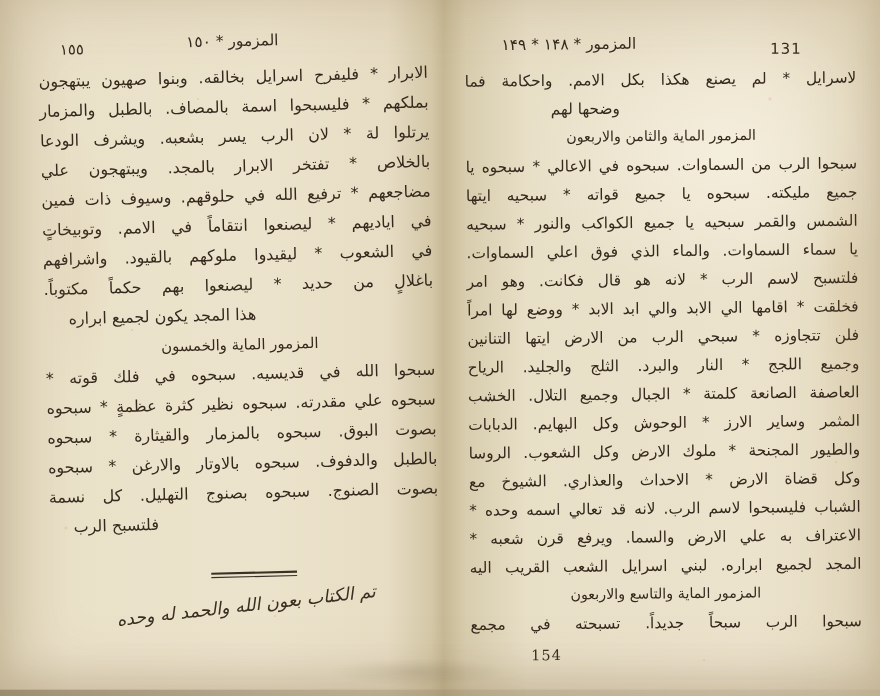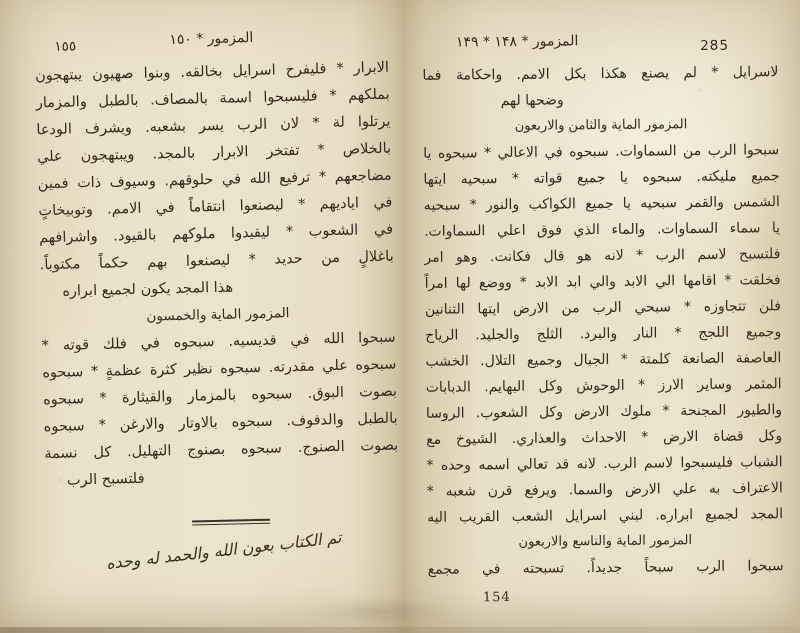--- a/index.html
+++ b/index.html
@@ -110,21 +110,21 @@
         <div class="ln ln-j">بالطبل والدفوف. سبحوه بالاوتار والارغن * سبحوه</div>
         <div class="ln ln-j">بصوت الصنوج. سبحوه بصنوج التهليل. كل نسمة</div>
         <div class="ln ln-l">فلتسبح الرب</div>
       </div>
     <div class="end-rule"></div>
     <div class="colophon">تم الكتاب بعون الله والحمد له وحده</div>
   </div>
 
   <div class="content content-right">
     <div class="pg-header">
-      <span class="pnum pnum-r">285</span>
+      <span class="pnum pnum-r">131</span>
       <span class="ptitle ptitle-r" dir="rtl">المزمور * ١۴٨ * ١۴٩</span>
     </div>
     <div class="lines-r">
 
     <div class="ln ln-j">لاسرايل * لم يصنع هكذا بكل الامم. واحكامة فما</div>
         <div class="ln ln-ri">وضحها لهم</div>
         <div class="ln ln-c">المزمور الماية والثامن والاربعون</div>
         <div class="ln ln-j">سبحوا الرب من السماوات. سبحوه في الاعالي * سبحوه يا</div>
         <div class="ln ln-j">جميع مليكته. سبحوه يا جميع قواته * سبحيه ايتها</div>
         <div class="ln ln-j">الشمس والقمر سبحيه يا جميع الكواكب والنور * سبحيه</div>

